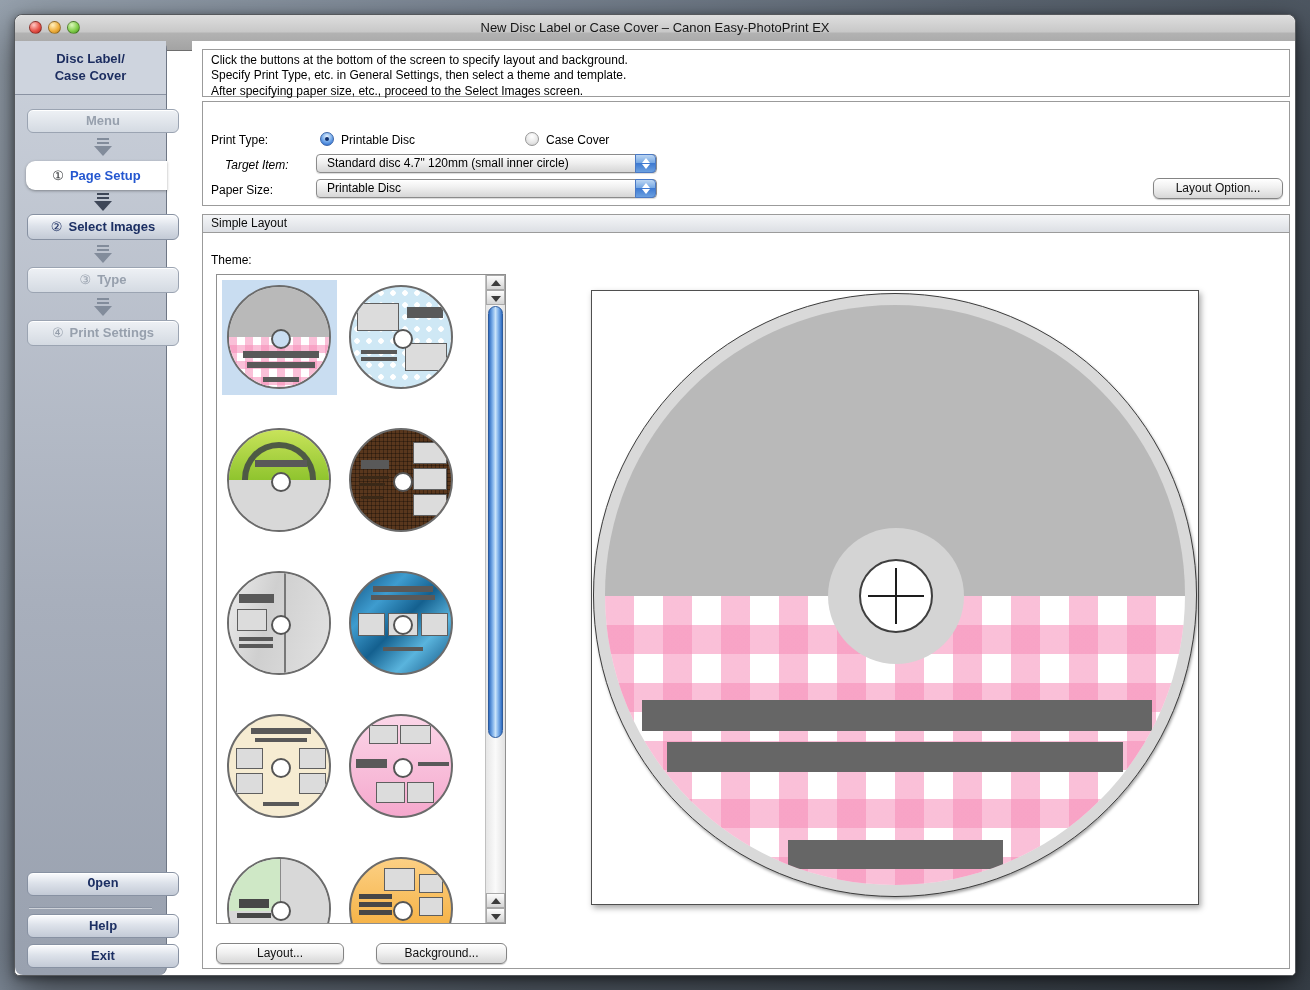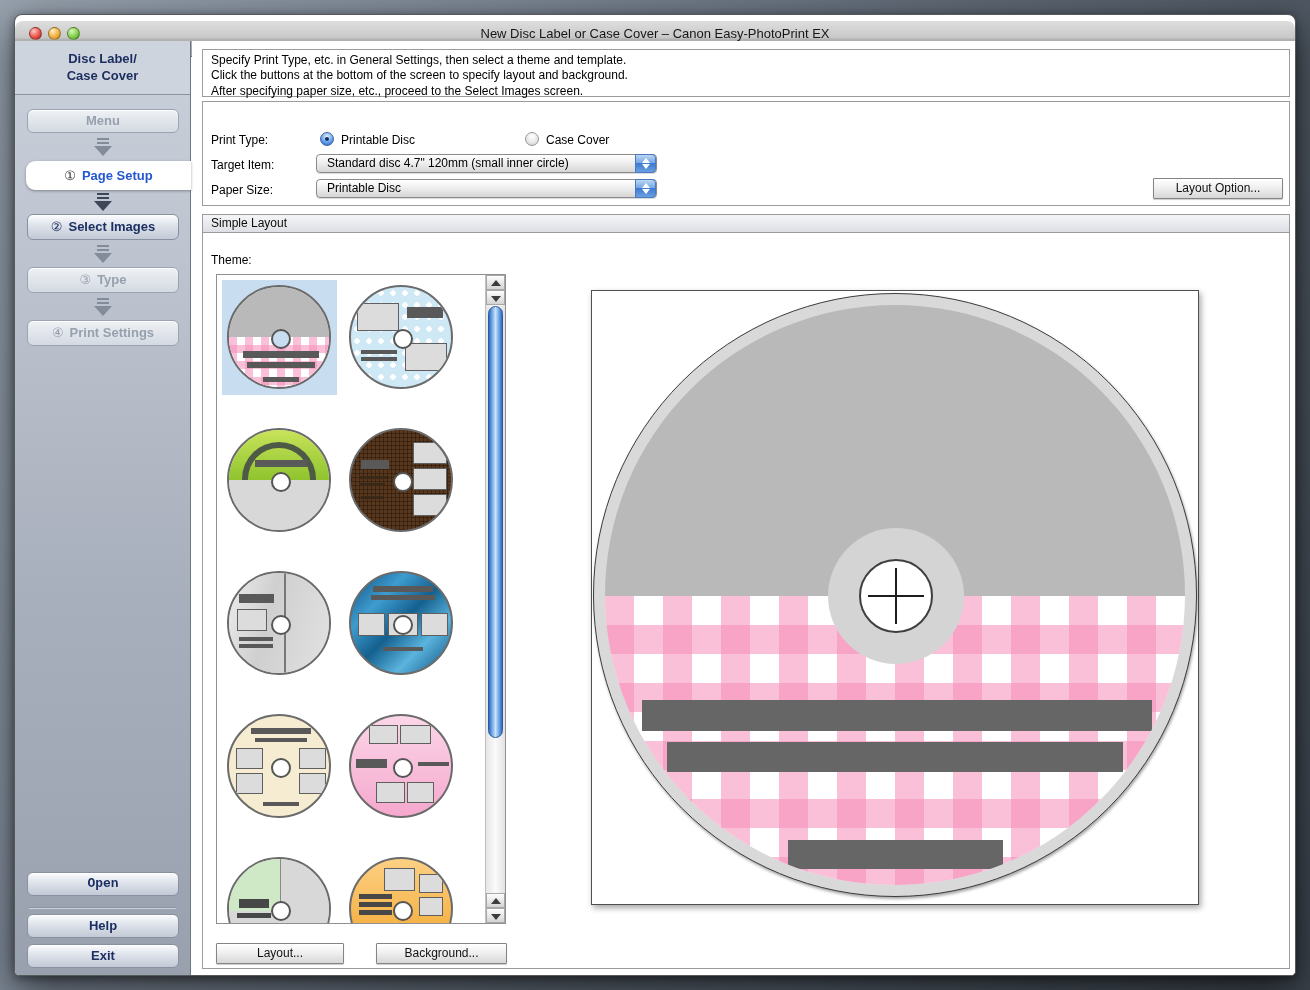--- a/index.html
+++ b/index.html
@@ -12,35 +12,36 @@
   .window {
     position:absolute; left:14px; top:14px; width:1282px; height:962px;
     border-radius:8px 8px 5px 5px;
     box-shadow:0 14px 40px rgba(0,0,0,.6), 0 2px 8px rgba(0,0,0,.4);
     background:#fff; overflow:hidden; border:1px solid #55585c;
   }
   
   .titlebar {
     position:absolute; left:0; top:0; right:0; height:36px;
     background:linear-gradient(#dedede,#c8c8c8 48%,#b2b2b2 52%,#a3a3a3);
-    border-bottom:1px solid #6e6e6e; border-radius:8px 8px 0 0;margin-top:6px;
+    border-bottom:1px solid #6e6e6e; border-radius:8px 8px 0 0;
   }
   .title-text {
     position:absolute; left:0; right:0; top:5px; text-align:center;
     font-size:13px; color:#161616;
   }
   .tl { position:absolute; top:6px; width:13px; height:13px; border-radius:50%; border:1px solid rgba(0,0,0,.35); }
   .tl.red    { left:14px; background:radial-gradient(circle at 35% 28%, #ffc9c4, #e8544a 55%, #a8201a); }
   .tl.yellow { left:33px; background:radial-gradient(circle at 35% 28%, #fff0c0, #f0b03f 55%, #b87d15); }
   .tl.green  { left:52px; background:radial-gradient(circle at 35% 28%, #dbf7bb, #83cf4c 55%, #3f8c18); }
   
   .sidebar {
-    position:absolute; left:0; top:26px; bottom:0; width:176px;
+    position:absolute; left:0; top:26px; bottom:0; width:152px;
     background:linear-gradient(#cbd1db, #a8afbc 60%, #99a1af);
     border-right:1px solid #6e7684;
+    border-radius:8px;
   }
   .sidebar-header {
     position:absolute; left:0; top:0; right:0; height:54px;
     background:#ced4de; border-bottom:1px solid #8a92a2;
     text-align:center; padding-top:9px;
     font-size:13px; font-weight:bold; color:#1b2c5f; line-height:17px;
   }
   .sbtn {
     position:absolute; left:12px; width:152px; height:24px;
     border:1px solid #8791a2; border-radius:6px;
@@ -89,21 +90,21 @@
   .stepper .up, .stepper .dn { position:absolute; left:50%; width:0; height:0; transform:translateX(-50%); }
   .stepper .up { top:3px;  border-left:4px solid transparent; border-right:4px solid transparent; border-bottom:5px solid #fff; }
   .stepper .dn { bottom:3px; border-left:4px solid transparent; border-right:4px solid transparent; border-top:5px solid #fff; }
   
   .radio { position:absolute; width:14px; height:14px; border-radius:50%; }
   .radio.on  { background:radial-gradient(circle at 50% 30%, #e9f3fd, #7fb1ec 45%, #3a7ad6 80%, #2a5fb8); border:1px solid #3d66a8; }
   .radio.on::after { content:""; position:absolute; left:4px; top:4px; width:4px; height:4px; border-radius:50%; background:#10306e; }
   .radio.off { background:radial-gradient(circle at 50% 30%, #ffffff, #e6e6e6 60%, #c9c9c9); border:1px solid #979797; }
   
   .pill {
-    position:absolute; height:21px; border:1px solid #848484; border-radius:1px;
+    position:absolute; height:21px; border:1px solid #848484; border-radius:6px;
     background:linear-gradient(#ffffff,#f0f0f0 45%,#d7d7d7);
     box-shadow:inset 0 1px 0 #fff, 0 1px 1px rgba(0,0,0,.2);
     font-size:12px; text-align:center; line-height:19px; color:#111; cursor:default;
   }
   
   .thumb-list { position:absolute; border:1px solid #8f8f8f; background:#fff; overflow:hidden; }
   .sel-square { position:absolute; left:5px; top:5px; width:115px; height:115px; background:#c9ddf1; }
   .disc { position:absolute; width:104px; height:104px; border-radius:50%; border:2px solid #6b6b6b; overflow:hidden; background:#ddd; }
   .disc .half-top { position:absolute; left:0; top:0; right:0; height:50%; }
   .disc .half-bot { position:absolute; left:0; top:50%; right:0; bottom:0; }
@@ -205,35 +206,35 @@
     <div class="sbtn" style="top:831px;font-family:Liberation Mono, monospace;">Open</div>
     <div class="side-divider" style="top:866px;"></div>
     <div class="sbtn" style="top:873px;">Help</div>
     <div class="sbtn" style="top:903px;">Exit</div>
   </div>
 
   <div class="content">
 
     <div class="box" style="left:10px; top:8px; width:1088px; height:48px;">
       <div class="instr">
+        <div>Click the buttons at the bottom of the screen to specify layout and background.</div>
         <div>Specify Print Type, etc. in General Settings, then select a theme and template.</div>
-        <div>Click the buttons at the bottom of the screen to specify layout and background.</div>
         <div>After specifying paper size, etc., proceed to the Select Images screen.</div>
       </div>
     </div>
 
     <div class="box" style="left:10px; top:60px; width:1088px; height:105px;">
 
       <div class="flabel" style="left:8px; top:31px;">Print Type:</div>
       <span class="radio on" style="left:117px; top:30px;"></span>
       <div class="flabel" style="left:138px; top:31px;">Printable Disc</div>
       <span class="radio off" style="left:322px; top:30px;"></span>
       <div class="flabel" style="left:343px; top:31px;">Case Cover</div>
 
-      <div class="flabel" style="left:8px; top:56px;">Target Item:</div>
+      <div class="flabel" style="left:22px; top:56px;font-style:italic;">Target Item:</div>
       <div class="popup" style="left:113px; top:52px; width:341px;">
         <span>Standard disc 4.7" 120mm (small inner circle)</span>
         <span class="stepper">
             <i class="up"></i>
             <i class="dn"></i>
           </span>
       </div>
 
       <div class="flabel" style="left:8px; top:81px;">Paper Size:</div>
       <div class="popup" style="left:113px; top:77px; width:341px;">

